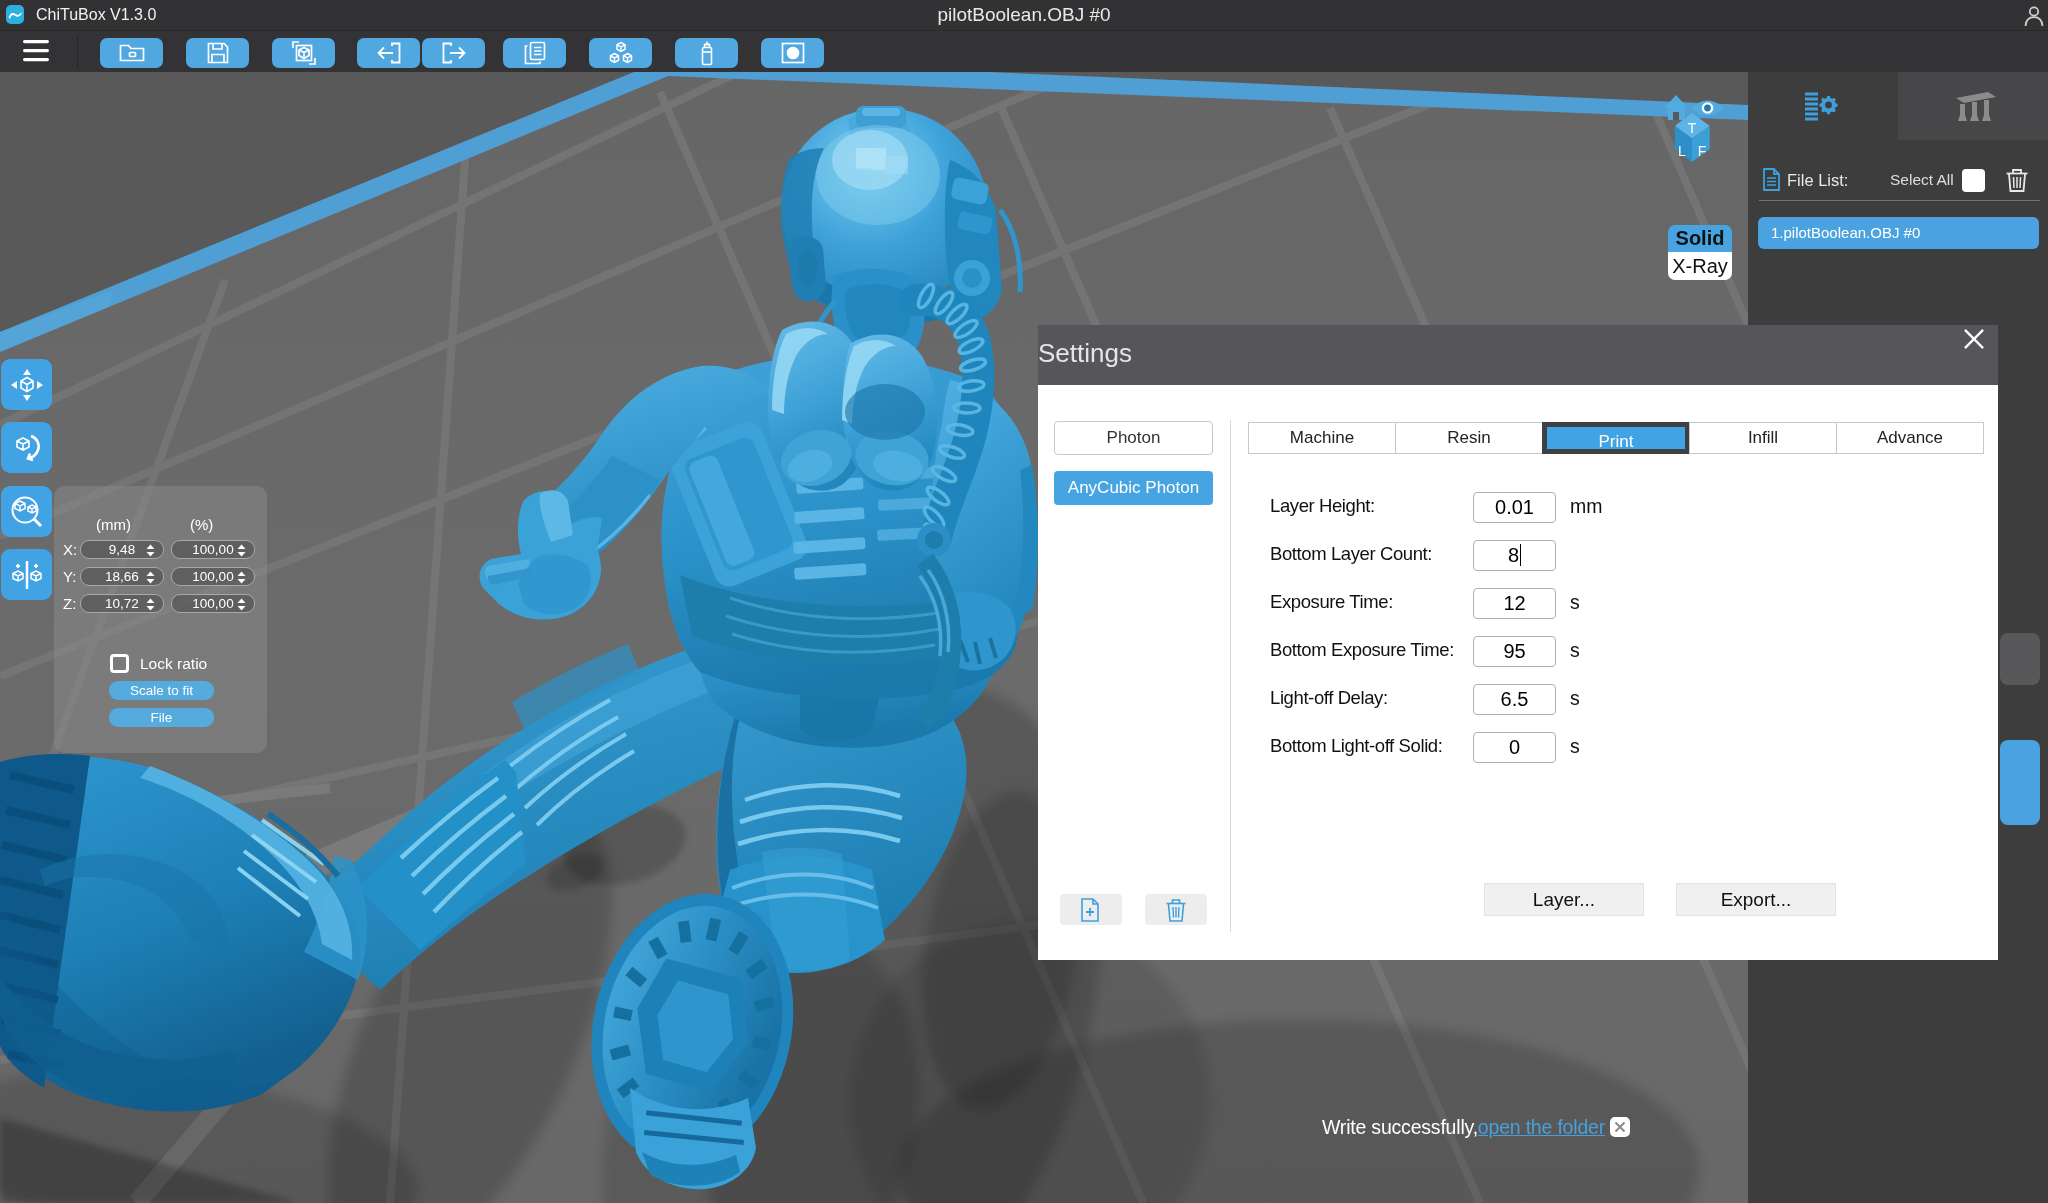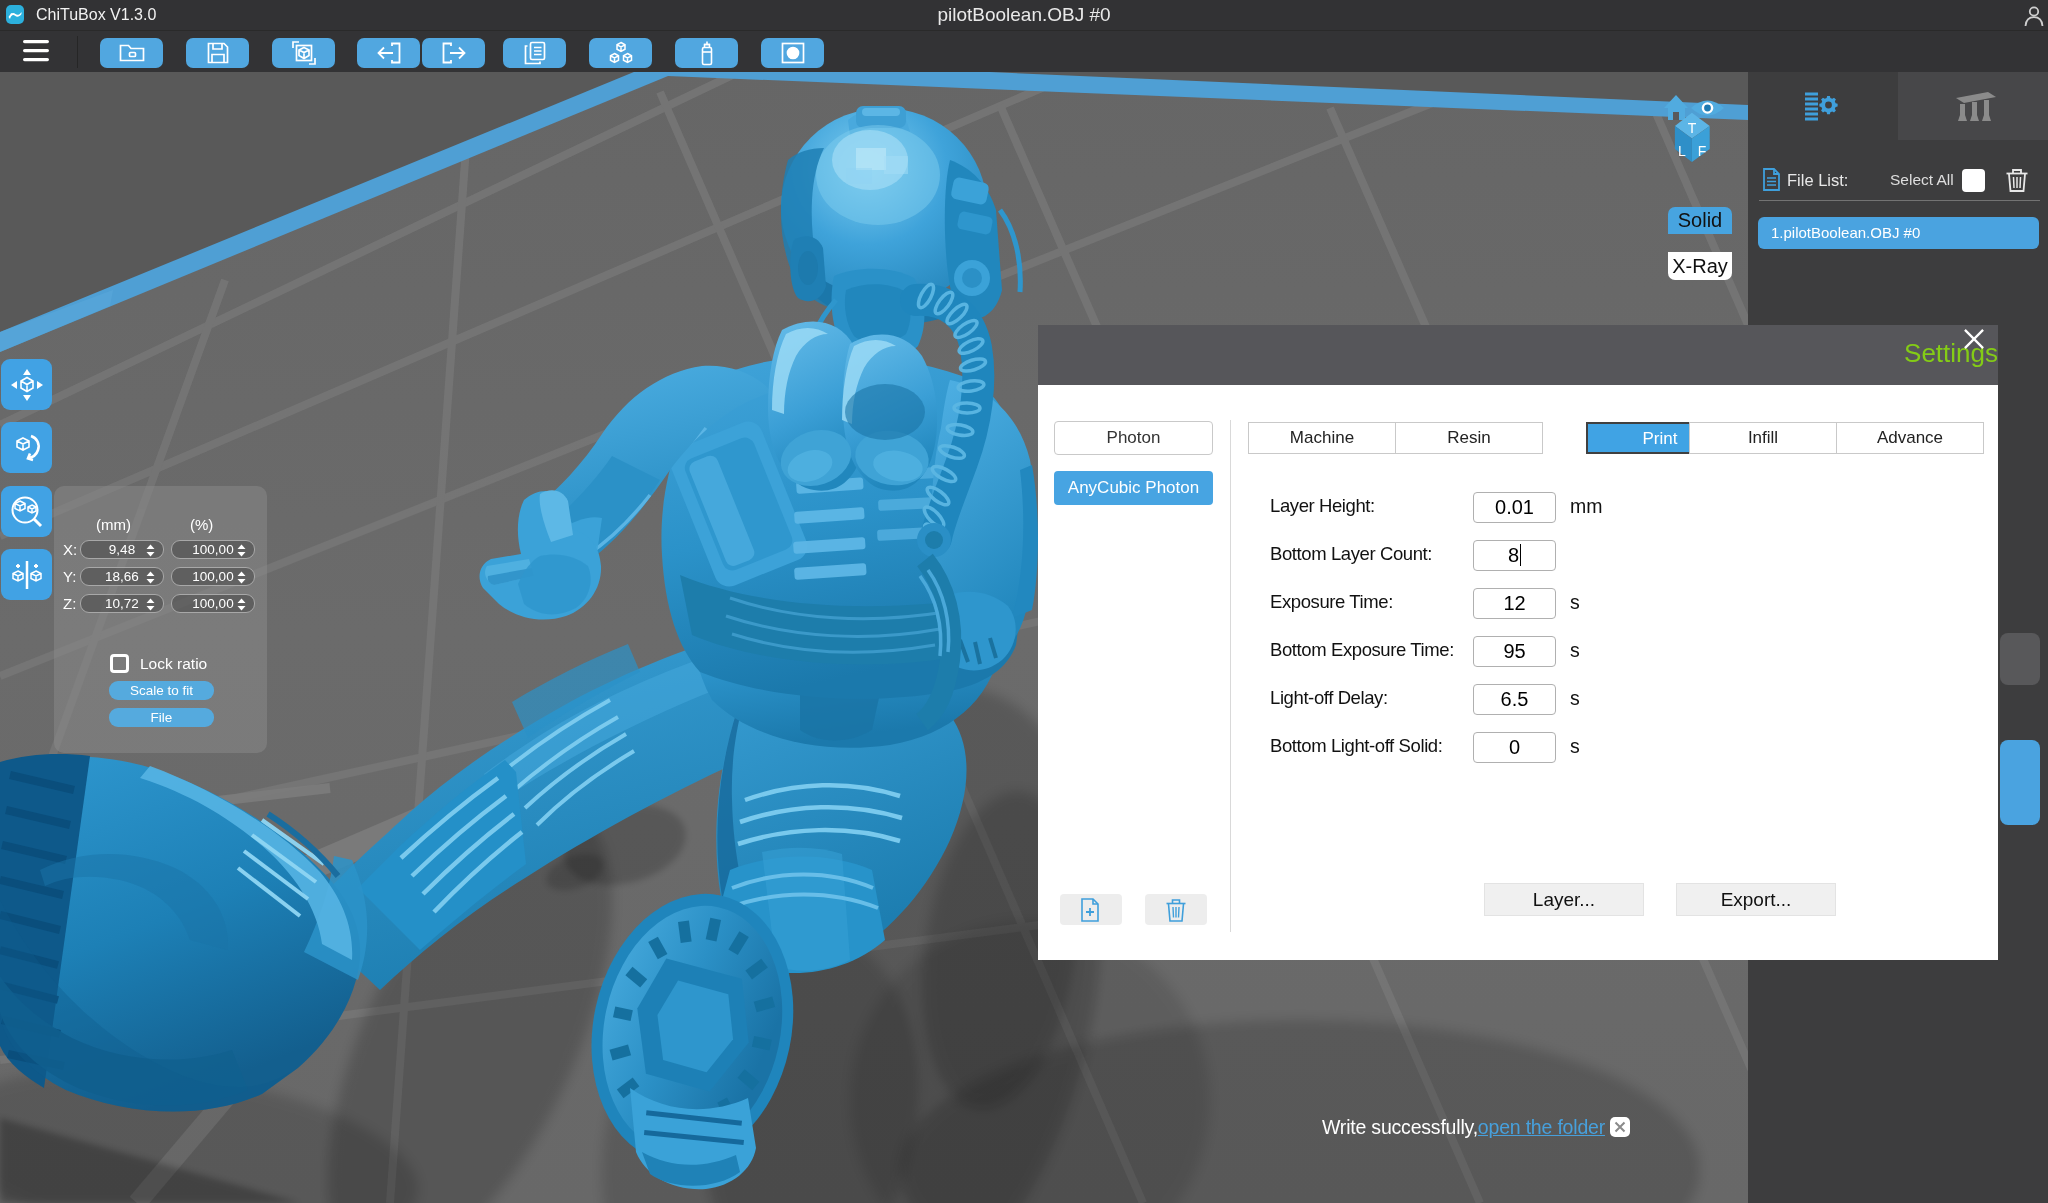--- a/index.html
+++ b/index.html
@@ -33,49 +33,49 @@
 .srow .lab { position:absolute; left:9px; top:1px; font-size:15px; }
 .sinput { position:absolute; top:0; width:84px; height:19px; background:rgba(73,73,73,0.55);
   border:1px solid #a8a8a8; border-radius:9px; color:#fff; font-size:13.5px; text-align:center; line-height:17px; }
 .spin { position:absolute; top:3px; width:9px; height:13px; }
 #spanel .chk { position:absolute; left:56px; top:168px; width:19px; height:19px; border:3px solid #fff; border-radius:4px; background:transparent; }
 #spanel .chklab { position:absolute; left:86px; top:169px; font-size:15.5px; color:#fff; }
 .sbtn { position:absolute; left:55px; width:105px; height:19px; background:#55aade; border-radius:9px;
   color:#fff; font-size:13.5px; text-align:center; line-height:19px; }
 
 
-#solidbtn { position:absolute; left:1668px; top:207px; width:64px; height:27px; background:#47a4e0;
-  border-radius:7px 7px 0 0; color:#111; font-size:20px; text-align:center; line-height:27px; }
+#solidbtn { position:absolute; left:1668px; top:225px; width:64px; height:27px; background:#47a4e0;
+  border-radius:7px 7px 0 0; color:#111; font-size:20px; text-align:center; line-height:27px;font-weight:bold; }
 #xraybtn { position:absolute; left:1668px; top:252px; width:64px; height:28px; background:#fff;
   border-radius:0 0 7px 7px; color:#111; font-size:20px; text-align:center; line-height:28px; }
 
 
 #rpanel { position:absolute; left:1748px; top:72px; width:300px; height:1131px; background:#3d3d3e; }
 #rtab2 { position:absolute; left:150px; top:0; width:150px; height:68px; background:#474749; }
 #filelist-label { position:absolute; left:39px; top:99px; font-size:16.5px; color:#e8e8e8; }
 #selall { position:absolute; left:142px; top:99px; font-size:15.5px; color:#dedede; }
 #fl-check { position:absolute; left:214px; top:97px; width:23px; height:23px; background:#fff; border-radius:4px; }
 #fl-div { position:absolute; left:11px; top:128px; width:281px; height:1px; background:#737373; }
 #fitem { position:absolute; left:10px; top:145px; width:281px; height:32px; background:#4aa3e0; border-radius:6px;
   color:#fff; font-size:15px; line-height:32px; padding-left:13px; }
 #graybtn { position:absolute; left:252px; top:561px; width:40px; height:52px; background:#58585a; border-radius:8px; }
 #bluebtn { position:absolute; left:252px; top:668px; width:40px; height:85px; background:#4aa3e0; border-radius:8px; }
 
 
 #dialog { position:absolute; left:1038px; top:325px; width:960px; height:635px; background:#fff; }
 #dlg-title { position:absolute; left:0; top:0; width:960px; height:60px; background:#56565a; }
-#dlg-title .t { position:absolute; width:100%; text-align:right; top:13px; font-size:26px; color:#84cc16; }
+#dlg-title .t { position:absolute; width:100%; text-align:left; top:13px; font-size:26px; color:#e5e5e5; }
 .pbtn { position:absolute; left:16px; width:159px; height:34px; border-radius:4px; font-size:17px; text-align:center; }
 #photon { top:96px; background:#fff; border:1px solid #c9c9c9; color:#333; line-height:32px; }
 #anycubic { top:146px; background:#47a4e2; color:#fff; line-height:34px; }
 #vdiv { position:absolute; left:192px; top:95px; width:1px; height:512px; background:#d9d9d9; }
 #tabs { position:absolute; left:210px; top:97px; width:735px; height:36px; }
 .tab { position:absolute; top:0; width:148px; height:32px; background:#fff; border:1px solid #c9c9c9;
   font-size:17px; color:#222; text-align:center; line-height:30px; }
-.tab.sel { background:#40a3e4; color:#fff; border:2px solid #404040;margin-left:44px; }
+.tab.sel { background:#40a3e4; color:#fff; border:5px solid #404040; }
 .frow { position:absolute; left:232px; font-size:18.5px; letter-spacing:-0.4px; color:#111; }
 .finput { position:absolute; left:435px; width:83px; height:31px; border:1px solid #b0b0b0; border-radius:4px;
   font-size:20px; color:#000; text-align:center; line-height:29px; background:#fff; }
 .funit { position:absolute; left:532px; font-size:19.5px; color:#111; }
 .dbtn { position:absolute; top:558px; width:160px; height:33px; background:#f0f0f0; border:1px solid #e3e3e3;
   font-size:19px; color:#111; text-align:center; line-height:31px; }
 .mini { position:absolute; top:569px; width:62px; height:31px; background:#ededed; border-radius:4px; }
 .mini svg { position:absolute; left:50%; top:50%; transform:translate(-50%,-50%); }
 
 

